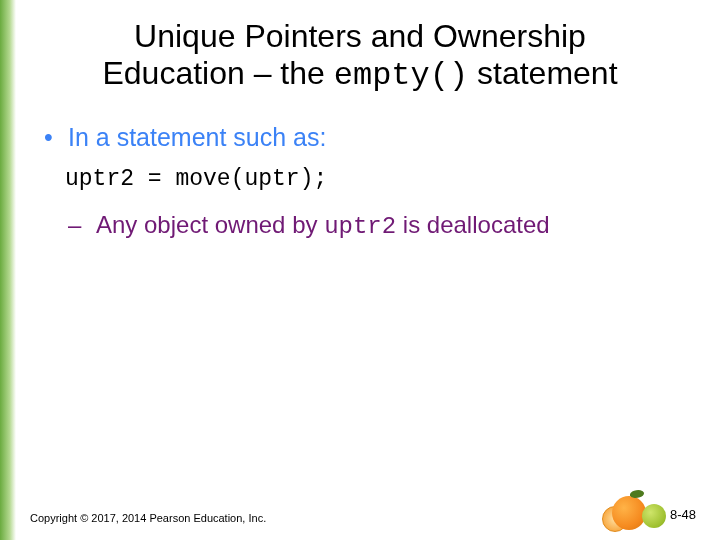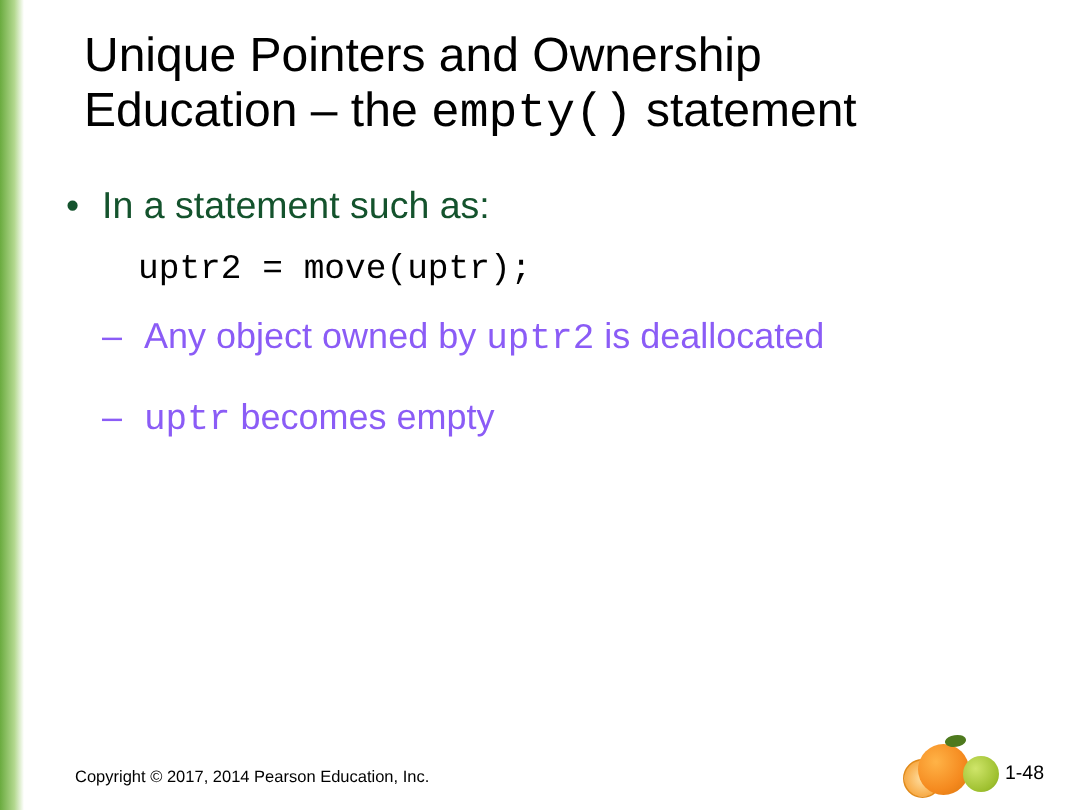--- a/index.html
+++ b/index.html
@@ -15,77 +15,76 @@
     width: 16px; height: 540px;
     background: linear-gradient(90deg, #6aab3f 0%, #b3d88f 60%, #ffffff 100%);
   }
   .slide {
     position: absolute;
     left: 0; top: 0;
     width: 720px; height: 540px;
     padding: 18px 36px 0 36px;
   }
   .title {
-    text-align: left;
+    text-align: center;
     font-size: 32px;
     line-height: 1.15;
     color: #000;
     font-weight: 400;
     margin: 0 20px 28px 20px;
   }
   .title .mono { font-family: "Courier New", Courier, monospace; }
   ul.level1 {
     list-style: none;
     padding-left: 8px;
   }
   ul.level1 > li {
     position: relative;
     padding-left: 24px;
     font-size: 25px;
-    color: #14532d;
+    color: #3b82f6;
     margin-bottom: 14px;
   }
   ul.level1 > li::before {
     content: "•";
     position: absolute;
     left: 0; top: 0;
     font-size: 25px;
   }
   .code-line {
     font-family: "Courier New", Courier, monospace;
     font-size: 23px;
-    margin: 6px 0 18px 56px;
+    margin: 6px 0 18px 29px;
   }
   ul.level2 {
     list-style: none;
     margin-left: 32px;
   }
   ul.level2 > li {
     position: relative;
     padding-left: 28px;
     font-size: 24px;
     line-height: 1.28;
-    color: #8b5cf6;
+    color: #701a75;
     margin-bottom: 22px;
   }
   ul.level2 > li::before {
     content: "–";
     position: absolute;
     left: 0; top: 0;
     font-size: 24px;
   }
   .mono-inline {
     font-family: "Courier New", Courier, monospace;
   }
   .copyright {
     position: absolute;
     left: 30px; bottom: 16px;
     font-size: 11px;
     color: #000;
-    margin-left: 20px;
   }
   .pagenum {
     position: absolute;
     right: 24px; bottom: 18px;
     font-size: 13px;
     color: #000;
   }
   .fruit {
     position: absolute;
     right: 50px; bottom: 6px;
@@ -139,28 +138,25 @@
       <span>In a statement such as:</span>
     </li>
   </ul>
 
   <div class="code-line">uptr2 = move(uptr);</div>
 
   <ul class="level2">
     <li>
       <span>Any object owned by </span><span class="mono-inline">uptr2</span><span> is deallocated</span>
     </li>
-    <li>
-      <span class="mono-inline">uptr</span><span> becomes empty</span>
-    </li>
   </ul>
 
 </div>
 
 <div class="fruit">
   <div class="orange-slice"></div>
   <div class="orange"></div>
   <div class="lime"></div>
   <div class="leaf"></div>
 </div>
 
 <div class="copyright">Copyright © 2017, 2014 Pearson Education, Inc.</div>
-<div class="pagenum">1-48</div>
+<div class="pagenum">8-48</div>
 
 </body></html>

